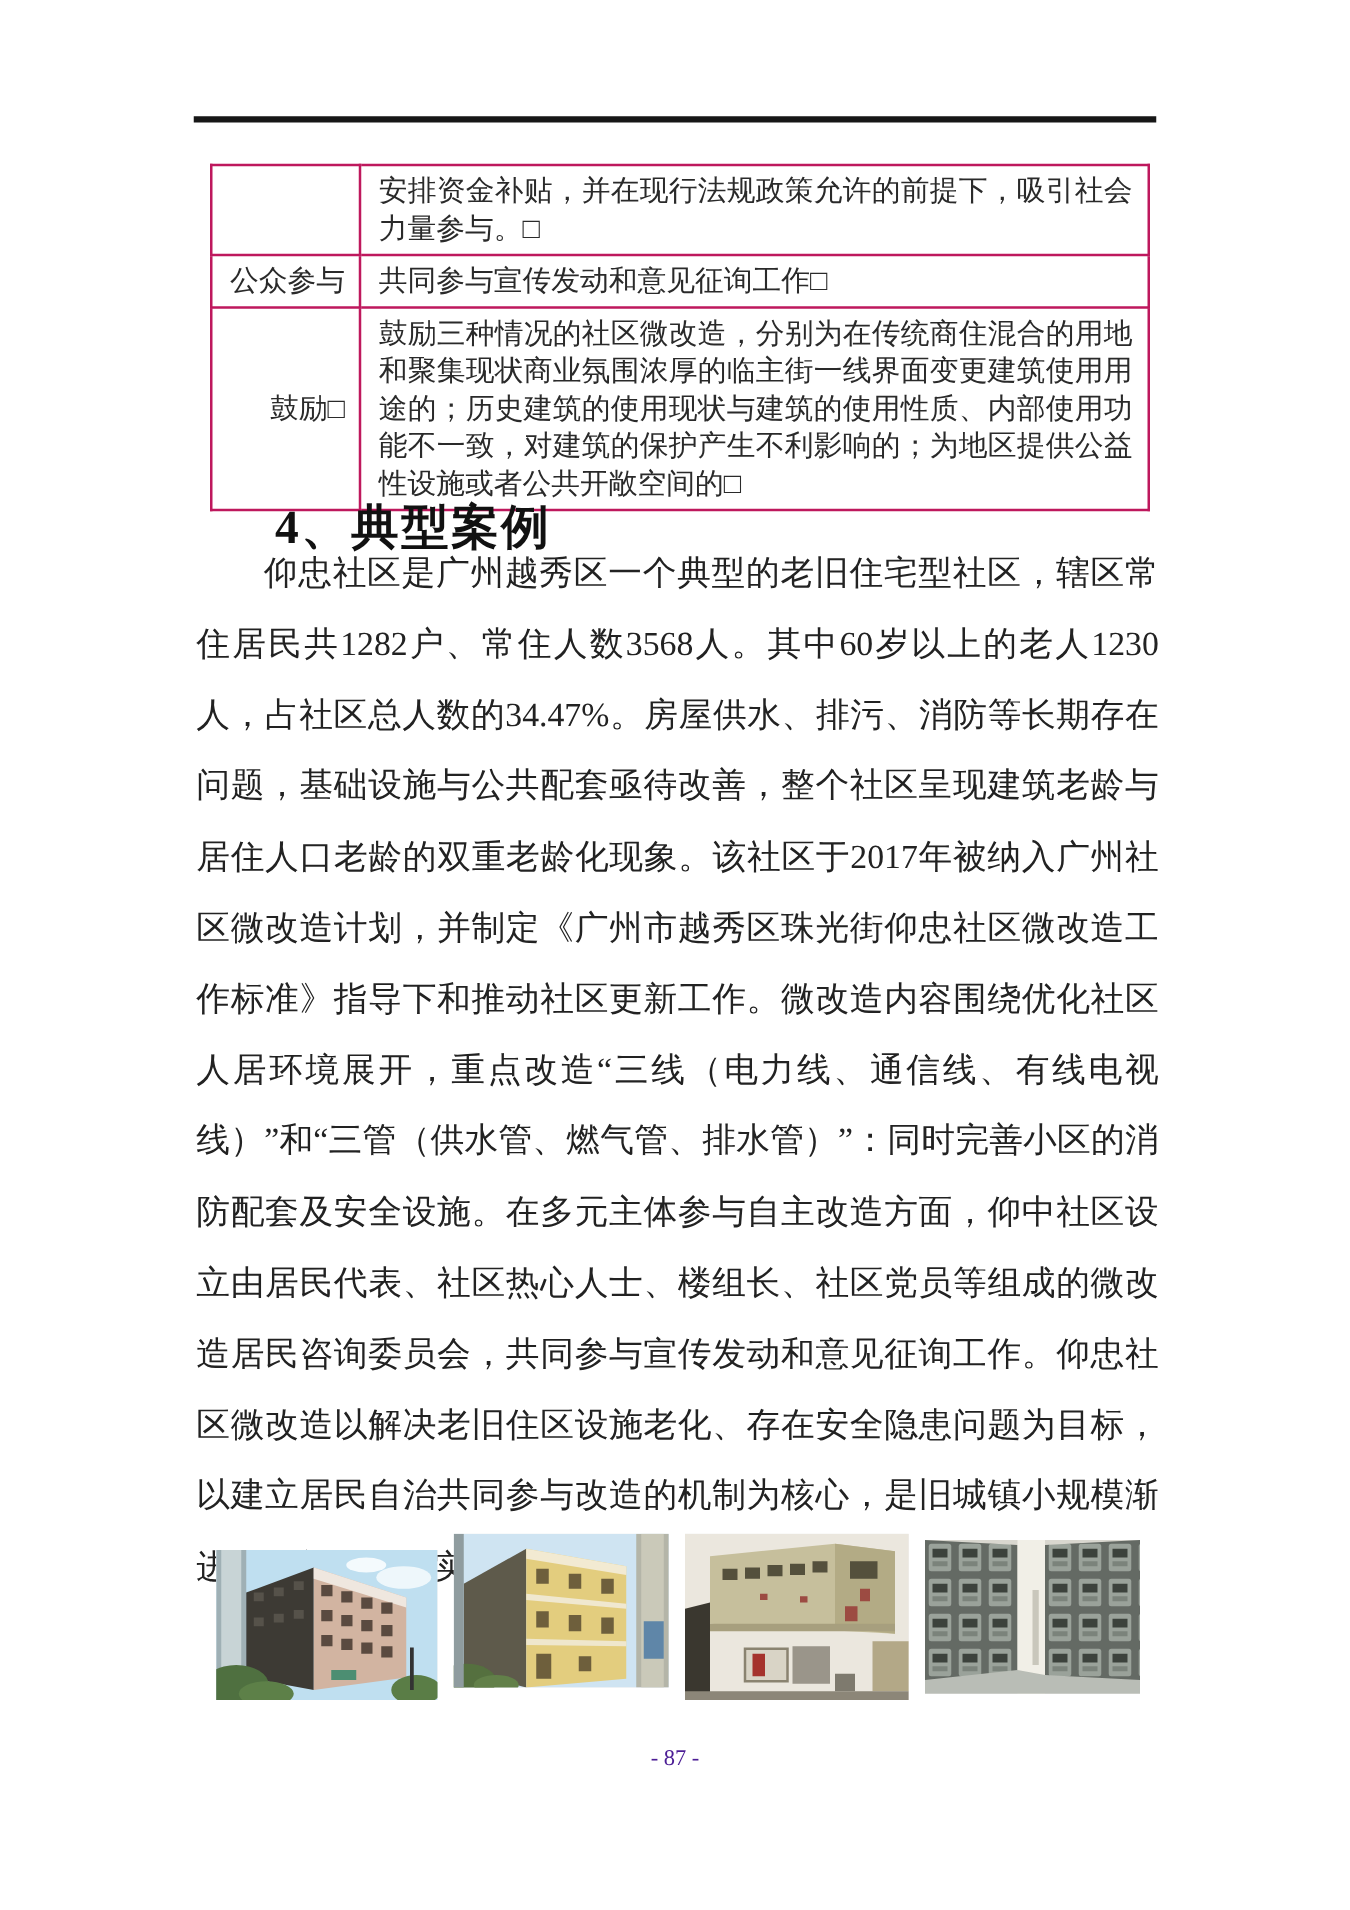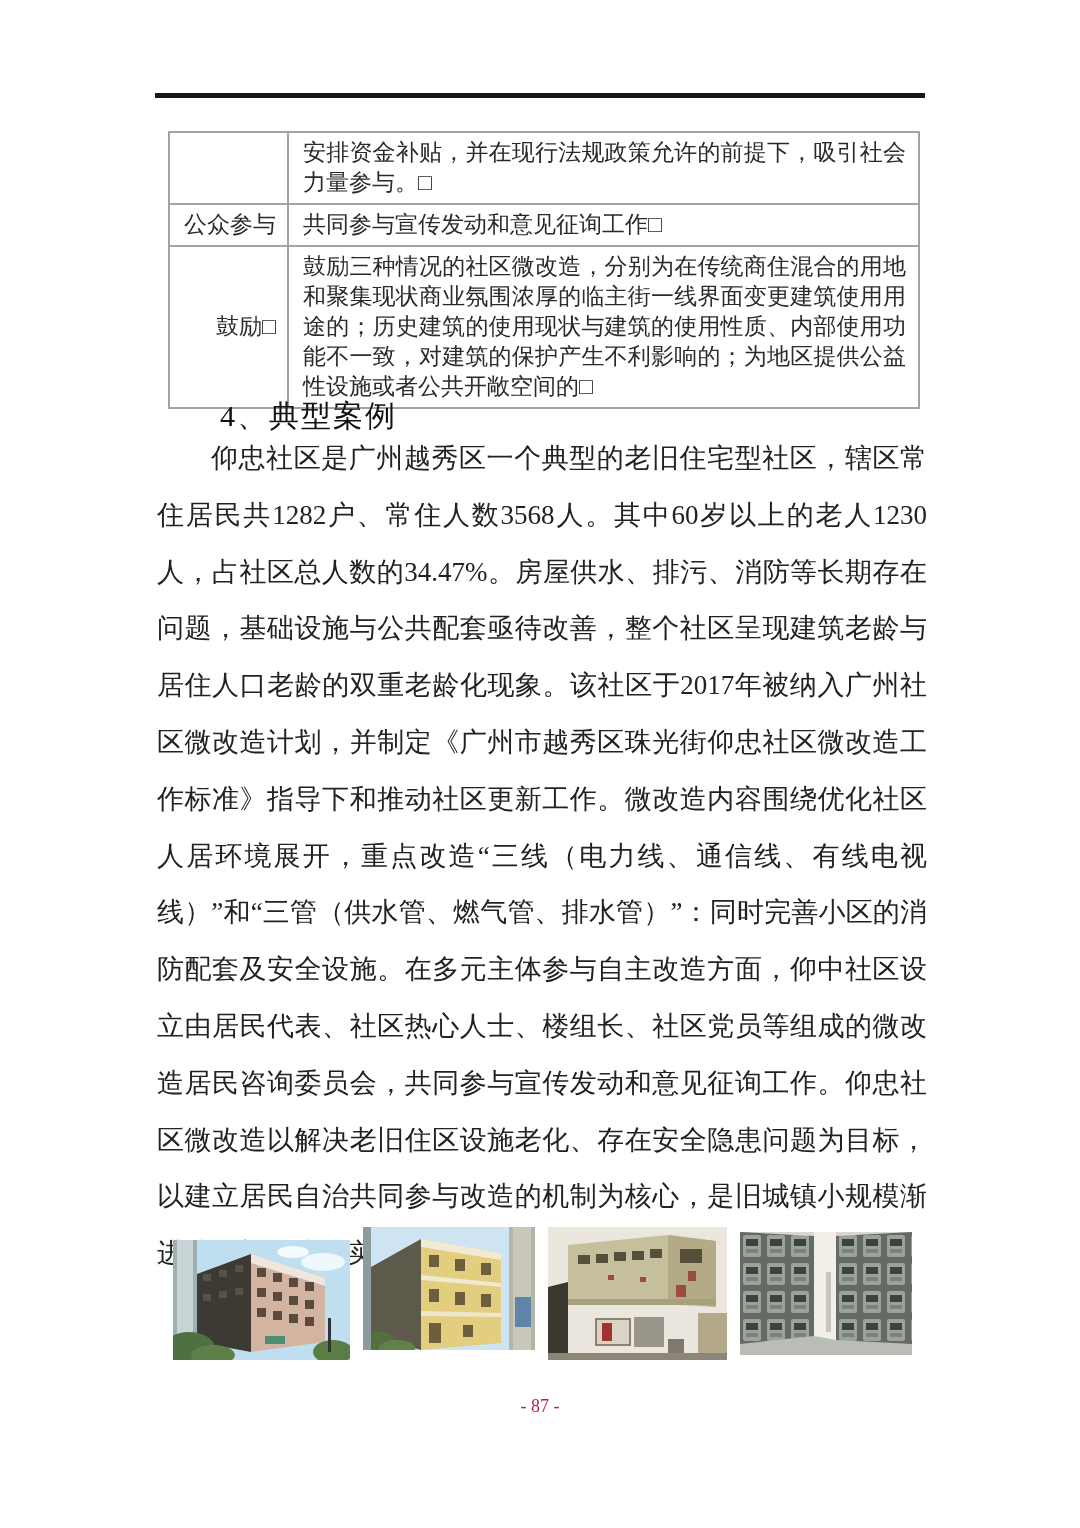--- a/index.html
+++ b/index.html
@@ -17,37 +17,37 @@
     width:770px;height:5px;background:#171717;
   }
   .doc-table{
     position:absolute;left:168px;top:131px;
     width:752px;
     border-collapse:collapse;
     font-size:23px;
     color:#2a2a2a;
   }
   .doc-table td{
-    border:2px solid #a3a3a3;
+    border:2px solid #be185d;
     vertical-align:middle;
   }
   .doc-table td.label{
     width:95px;min-width:95px;max-width:95px;
     text-align:right;
     padding:4px 11px;
     line-height:30px;
   }
   .doc-table td.content{
     padding:5px 12px 5px 14px;
     line-height:30px;
     text-align:justify;
   }
   .sec-heading{
     position:absolute;left:220px;top:396px;
-    font-size:30px;font-weight:normal;color:#111;
+    font-size:38px;font-weight:bold;color:#111;
     letter-spacing:2px;
   }
   .body-paragraph{
     position:absolute;left:157px;top:430px;
     width:770px;
     font-size:27px;
     line-height:56.8px;
     text-align:justify;
     text-indent:2em;
     color:#222;
@@ -59,21 +59,21 @@
     display:flex;gap:13px;align-items:flex-start;
   }
   .photo{display:block;background:#eee;}
   .photo-1{width:177px;height:120px;margin-top:13px;}
   .photo-2{width:172px;height:123px;margin-top:0;}
   .photo-3{width:179px;height:133px;margin-top:0;}
   .photo-4{width:172px;height:123px;margin-top:5px;}
   .photo svg{display:block;width:100%;height:100%;}
   .page-number{
     position:absolute;left:0;top:1396px;width:1080px;
-    text-align:center;font-size:18px;color:#be185d;
+    text-align:center;font-size:18px;color:#4c1d95;
     font-family:"Liberation Serif","DejaVu Serif",serif;
   }
 </style>
 </head>
 <body>
 
 <div class="page">
 
   <div class="top-rule"></div>
 

